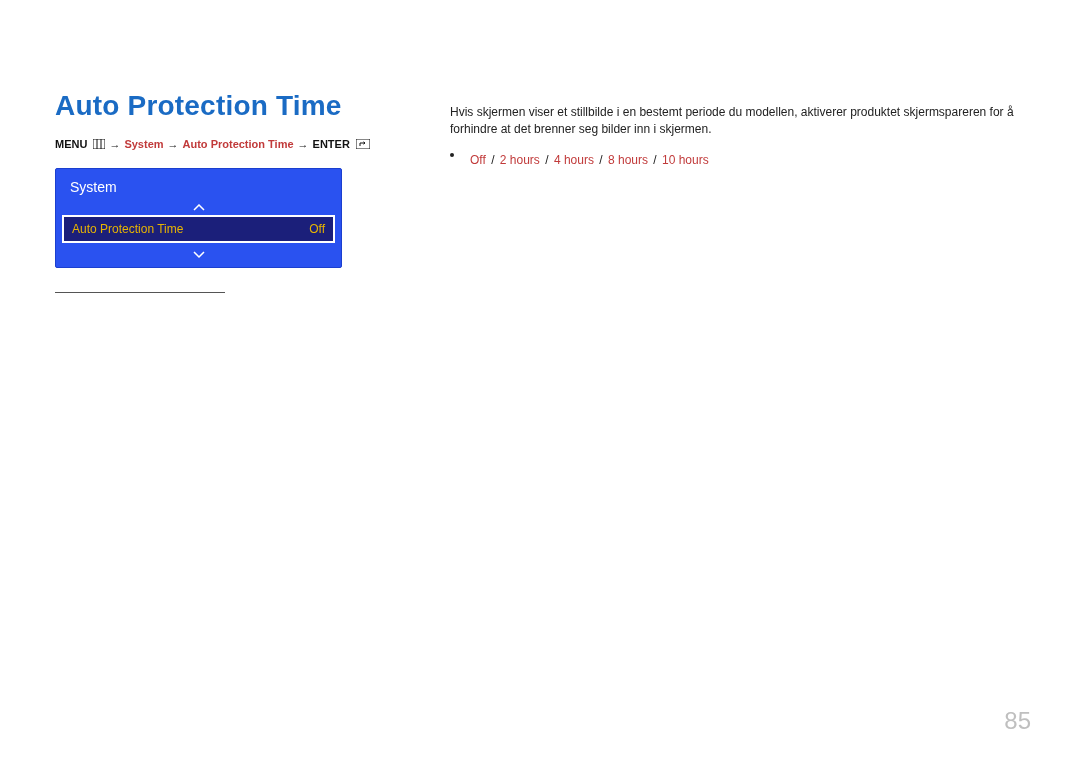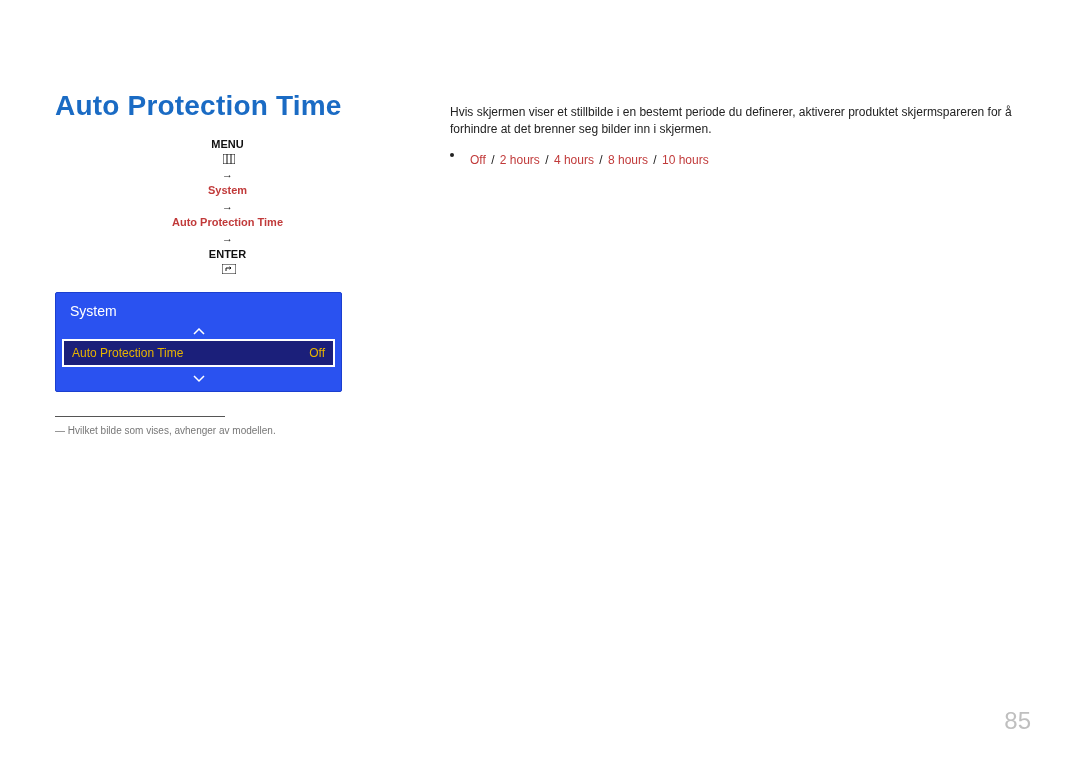--- a/index.html
+++ b/index.html
@@ -41,21 +41,20 @@
   }
   .breadcrumb {
     font-size: 11px;
     color: #111;
     font-weight: 700;
     margin-bottom: 18px;
     display: flex;
     flex-wrap: wrap;
     align-items: center;
     gap: 4px;
-    flex-direction: column;
   }
   .breadcrumb .bc-item { color: #111; }
   .breadcrumb .bc-accent { color: #c13a3a; }
   .breadcrumb .bc-arrow { color: #111; }
   .breadcrumb .glyph {
     display: inline-flex;
     align-items: center;
     margin-left: 2px;
   }
   
@@ -188,30 +187,25 @@
         <div class="osd-footer">
           <span>
             <svg width="12" height="8" viewBox="0 0 12 8">
                 <path d="M1 1 L6 6 L11 1" fill="none" stroke="#fff" stroke-width="1.5"></path>
               </svg>
           </span>
         </div>
       </div>
 
       <hr class="hr-short">
-      <div class="footnote">
-        <span>―</span>
-        <span> </span>
-        <span>Hvilket bilde som vises, avhenger av modellen.</span>
-      </div>
 
     </div>
 
     <div class="right-col">
-      <p class="desc">Hvis skjermen viser et stillbilde i en bestemt periode du definerer, aktiverer produktet skjermspareren for å forhindre at det brenner seg bilder inn i skjermen.</p>
+      <p class="desc">Hvis skjermen viser et stillbilde i en bestemt periode du modellen, aktiverer produktet skjermspareren for å forhindre at det brenner seg bilder inn i skjermen.</p>
 
       <div class="bullet-line">
         <span class="bullet"></span>
         <span>
           <span class="opt-accent">Off</span>
           <span class="opt-sep">/</span>
           <span class="opt-accent">2 hours</span>
           <span class="opt-sep">/</span>
           <span class="opt-accent">4 hours</span>
           <span class="opt-sep">/</span>

